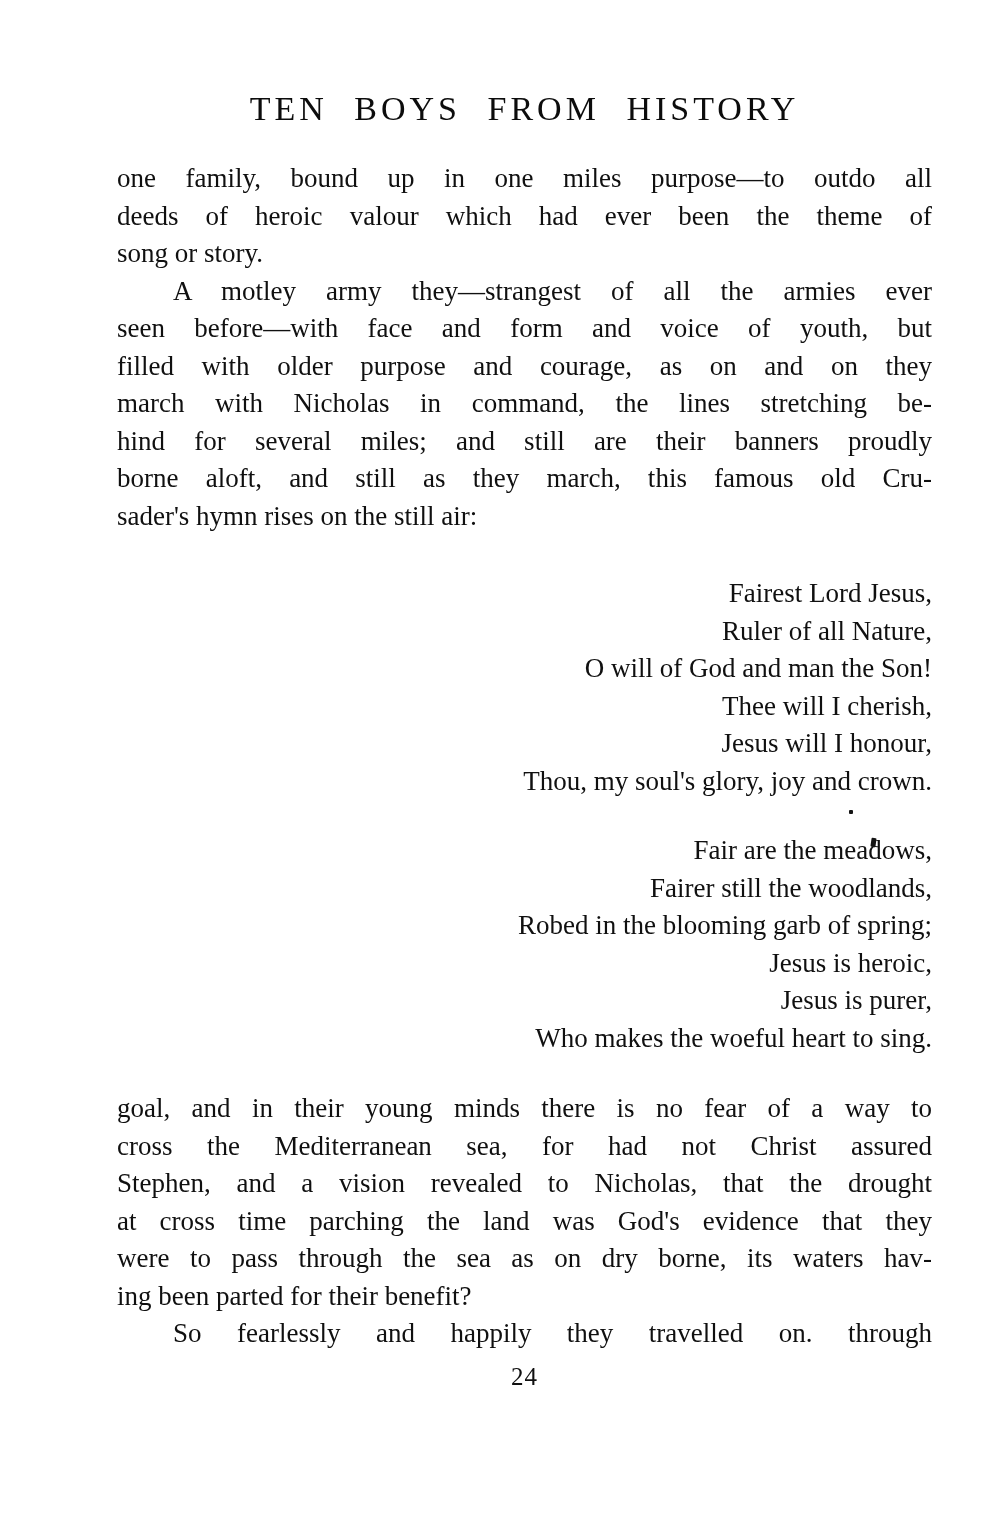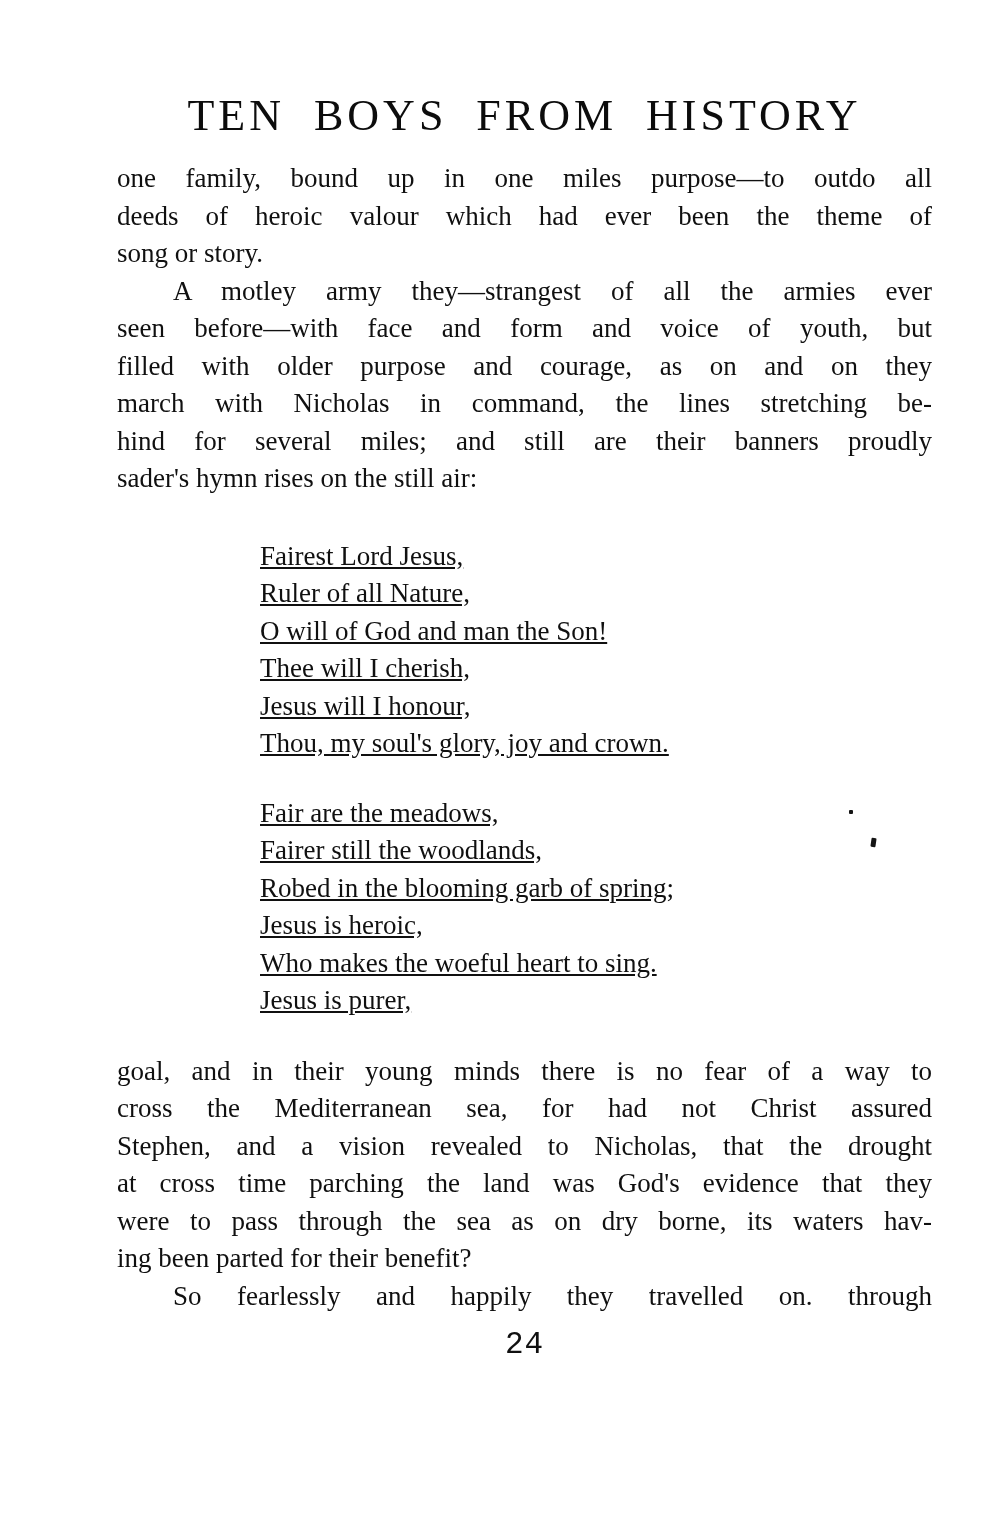--- a/index.html
+++ b/index.html
@@ -11,48 +11,47 @@
     font-family: "Liberation Serif", "DejaVu Serif", serif;
     color: #101010;
     overflow: hidden;
   }
   .running-head {
     position: absolute;
     top: 90px;
     left: 117px;
     width: 815px;
     text-align: center;
-    font-size: 44px;
+    font-size: 34px;
     letter-spacing: 4px;
     word-spacing: 14px;
     white-space: nowrap;
     color: #0c0c0c;
   }
   .content {
     position: absolute;
     top: 160px;
     left: 117px;
     width: 815px;
     font-size: 27px;
     line-height: 37.5px;
   }
   .para { margin: 0; }
   .ln  { text-align: justify; text-align-last: justify; text-justify: inter-word; }
   .ln-end { text-align: left; }
   .indent { text-indent: 56px; }
   .verse { padding-left: 143px; }
   .verse-1 { margin-top: 40px; margin-bottom: 32px; }
   .verse-2 { margin-top: 0; margin-bottom: 33px; }
-  .verse .vln { text-align: left; text-decoration: underline; }
+  .verse .vln { text-align: right; }
   .folio {
-    margin-top: 11px;
+    margin-top: 5px;
     text-align: center;
-    font-size: 31px;
+    font-size: 25px;
     letter-spacing: 1px;
-    font-family: Liberation Mono, monospace;
   }
   .speck {
     position: absolute;
     background: #141414;
   }
   .speck-dot { left: 849px; top: 810px; width: 4px; height: 4px; border-radius: 1px; }
   .speck-tick { left: 871px; top: 838px; width: 5px; height: 9px; border-radius: 1px; transform: rotate(8deg); }
 </style>
 </head>
 <body>
@@ -68,39 +67,40 @@
       <div class="ln">deeds of heroic valour which had ever been the theme of</div>
       <div class="ln-end">song or story.</div>
     </div>
 
     <div class="para">
       <div class="ln indent">A motley army they—strangest of all the armies ever</div>
       <div class="ln">seen before—with face and form and voice of youth, but</div>
       <div class="ln">filled with older purpose and courage, as on and on they</div>
       <div class="ln">march with Nicholas in command, the lines stretching be-</div>
       <div class="ln">hind for several miles; and still are their banners proudly</div>
+      <div class="ln">borne aloft, and still as they march, this famous old Cru-</div>
       <div class="ln-end">sader's hymn rises on the still air:</div>
     </div>
 
     <div class="verse verse-1">
       <div class="vln">Fairest Lord Jesus,</div>
       <div class="vln">Ruler of all Nature,</div>
       <div class="vln">O will of God and man the Son!</div>
       <div class="vln">Thee will I cherish,</div>
       <div class="vln">Jesus will I honour,</div>
       <div class="vln">Thou, my soul's glory, joy and crown.</div>
     </div>
 
     <div class="verse verse-2">
       <div class="vln">Fair are the meadows,</div>
       <div class="vln">Fairer still the woodlands,</div>
       <div class="vln">Robed in the blooming garb of spring;</div>
       <div class="vln">Jesus is heroic,</div>
+      <div class="vln">Jesus is purer,</div>
       <div class="vln">Who makes the woeful heart to sing.</div>
-      <div class="vln">Jesus is purer,</div>
     </div>
 
     <div class="para">
       <div class="ln">goal, and in their young minds there is no fear of a way to</div>
       <div class="ln">cross the Mediterranean sea, for had not Christ assured</div>
       <div class="ln">Stephen, and a vision revealed to Nicholas, that the drought</div>
       <div class="ln">at cross time parching the land was God's evidence that they</div>
       <div class="ln">were to pass through the sea as on dry borne, its waters hav-</div>
       <div class="ln-end">ing been parted for their benefit?</div>
     </div>

